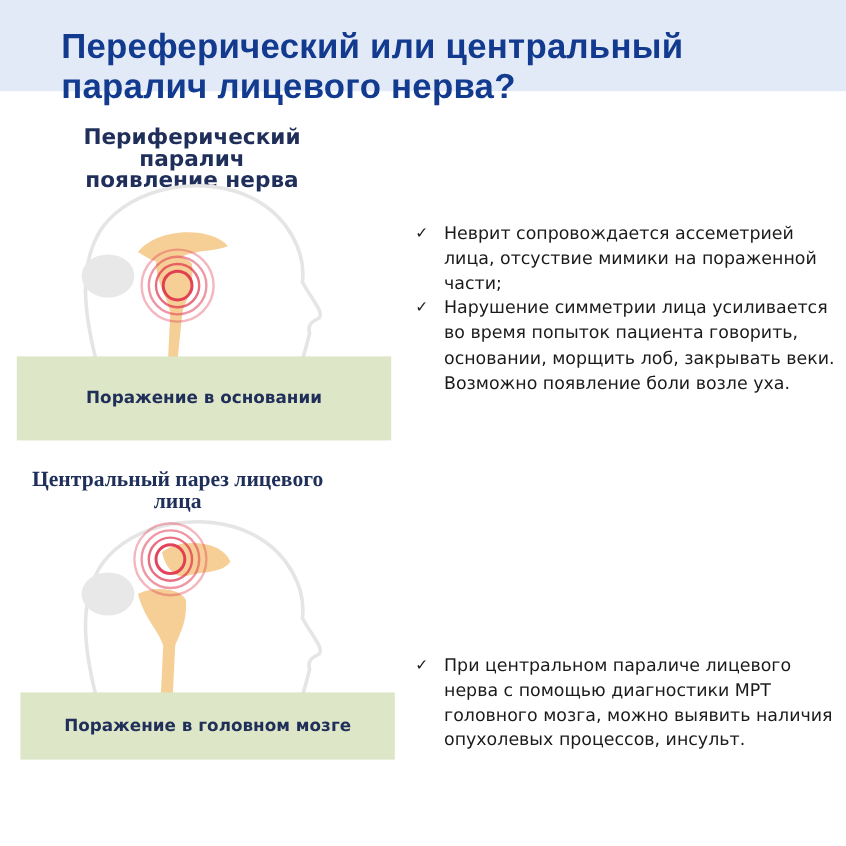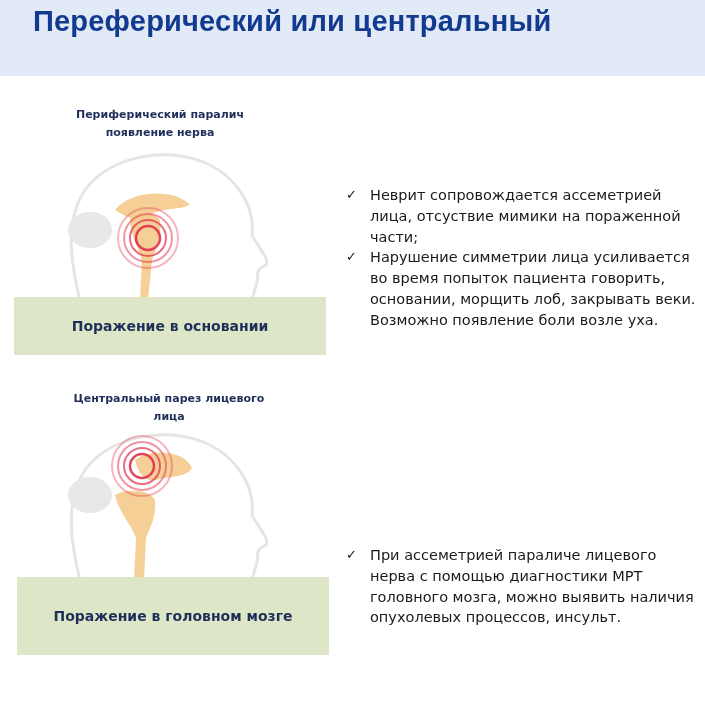--- a/index.html
+++ b/index.html
@@ -1,35 +1,36 @@
 <!DOCTYPE html>
 <html><head>
 <meta charset="utf-8">
 <style>
   html, body { margin:0; padding:0; }
   body { width:705px; height:705px; background:#ffffff; position:relative; overflow:hidden;
          font-family:"DejaVu Sans", sans-serif; }
   .header { position:absolute; left:0; top:0; width:705px; height:76px; background:#e3eaf7; }
-  .title { position:absolute; left:33px; top:4px; margin:0; color:#123a8f;
+  .title { position:absolute; left:33px; top:4px; margin:18px; color:#123a8f;
            font-family:"Liberation Sans", sans-serif; font-weight:bold; font-size:29px; line-height:34px; letter-spacing:0.2px; }
-  .sec-label { position:absolute; color:#1f2f5a; font-weight:bold; font-size:11px; line-height:18px; text-align:center; }
+  .sec-label { position:absolute; color:#1f2f5a; font-weight:bold; font-size:18px; line-height:18px; text-align:center; }
   .head-img { position:absolute; }
   .box { position:absolute; background:#dde6c6; color:#1f2f5a; font-weight:bold; font-size:14px;
          line-height:20px; display:flex; align-items:center; justify-content:center; text-align:center; }
   .bullets { position:absolute; list-style:none; margin:0; padding:0; color:#1a1a1a;
              font-family:"DejaVu Sans", sans-serif; font-size:14.5px; line-height:20.8px; }
   .bullets li { position:relative; padding-left:26px; }
   .bullets li .chk { position:absolute; left:2px; top:0; font-size:13px; }
 </style>
 </head>
 <body>
 
 <div class="header">
   <h1 class="title">
     <span>Переферический или центральный</span><br>
+    <span>паралич лицевого нерва?</span>
   </h1>
 </div>
 
 <div class="sec-label" style="left:40px; top:106px; width:240px;">
   <span>Периферический  паралич</span><br>
   <span>появление  нерва</span>
 </div>
 
 <svg class="head-img" style="left:60px; top:150px;" width="210" height="150" viewBox="0 0 210 150">
   <path d="M20 150 C10 110 5 70 25 40 C50 5 110 -5 150 15 C180 30 195 60 192 85 C200 100 210 110 206 115 C200 118 196 120 198 128 C196 135 195 140 192 150" fill="none" stroke="#e5e5e5" stroke-width="3"></path>
@@ -37,57 +38,57 @@
   <path d="M55 60 C70 40 115 38 130 55 C120 60 100 58 90 65 C80 72 70 70 55 60 Z" fill="#f5cf96"></path>
   <path d="M70 68 C80 62 95 62 100 70 C102 90 95 100 92 110 L88 150 L80 150 L82 110 C78 95 70 85 70 68 Z" fill="#f5cf96"></path>
   <g fill="none" stroke="#e0304a">
     <circle cx="88" cy="88" r="30" stroke-opacity="0.35" stroke-width="2"></circle>
     <circle cx="88" cy="88" r="24" stroke-opacity="0.5" stroke-width="2"></circle>
     <circle cx="88" cy="88" r="18" stroke-opacity="0.7" stroke-width="2"></circle>
     <circle cx="88" cy="88" r="12" stroke-opacity="0.9" stroke-width="2.5"></circle>
   </g>
 </svg>
 
-<div class="box" style="left:14px; top:297px; width:312px; height:58px;justify-content:center;">
+<div class="box" style="left:14px; top:297px; width:312px; height:70px;justify-content:center;">
   <div>
     <span>Поражение в основании</span><br>
   </div>
 </div>
 
 <ul class="bullets" style="left:344px; top:185px; width:360px;">
   <li>
     <span class="chk">✓</span>
     <span>Неврит сопровождается ассеметрией лица, отсуствие мимики на пораженной части;</span>
   </li>
   <li>
     <span class="chk">✓</span>
     <span>Нарушение симметрии лица усиливается во время попыток пациента говорить, основании, морщить лоб, закрывать веки. Возможно появление боли возле уха.</span>
   </li>
 </ul>
 
-<div class="sec-label" style="left:39px; top:390px; width:260px;">
+<div class="sec-label" style="left:18px; top:390px; width:260px;font-family:Liberation Serif, serif;">
   <span>Центральный парез лицевого</span><br>
   <span>лица</span>
 </div>
 
 <svg class="head-img" style="left:60px; top:430px;" width="210" height="150" viewBox="0 0 210 150">
   <path d="M20 150 C10 110 5 70 25 40 C50 5 110 -5 150 15 C180 30 195 60 192 85 C200 100 210 110 206 115 C200 118 196 120 198 128 C196 135 195 140 192 150" fill="none" stroke="#e5e5e5" stroke-width="3"></path>
   <ellipse cx="30" cy="65" rx="22" ry="18" fill="#e8e8e8"></ellipse>
   <path d="M75 30 C90 18 125 20 132 38 C126 48 108 46 96 50 C86 52 78 44 75 30 Z" fill="#f5cf96"></path>
   <path d="M55 65 C68 58 90 60 95 70 C96 88 90 98 86 108 L84 150 L74 150 L76 108 C72 95 60 85 55 65 Z" fill="#f5cf96"></path>
   <g fill="none" stroke="#e0304a">
     <circle cx="82" cy="36" r="30" stroke-opacity="0.35" stroke-width="2"></circle>
     <circle cx="82" cy="36" r="24" stroke-opacity="0.5" stroke-width="2"></circle>
     <circle cx="82" cy="36" r="18" stroke-opacity="0.7" stroke-width="2"></circle>
     <circle cx="82" cy="36" r="12" stroke-opacity="0.9" stroke-width="2.5"></circle>
   </g>
 </svg>
 
-<div class="box" style="left:17px; top:577px; width:312px; height:78px;">
+<div class="box" style="left:17px; top:577px; width:312px; height:56px;">
   <span>Поражение в головном мозге</span>
 </div>
 
 <ul class="bullets" style="left:344px; top:545px; width:360px;">
   <li>
     <span class="chk">✓</span>
-    <span>При ассеметрией параличе лицевого нерва с  помощью диагностики МРТ головного мозга, можно выявить наличия опухолевых процессов, инсульт.</span>
+    <span>При центральном параличе лицевого нерва с  помощью диагностики МРТ головного мозга, можно выявить наличия опухолевых процессов, инсульт.</span>
   </li>
 </ul>
 
 </body></html>

